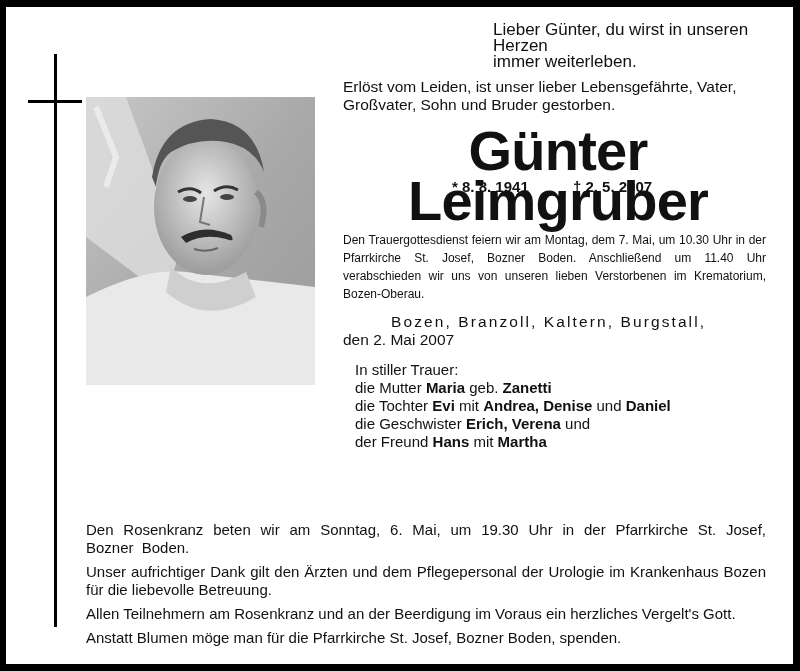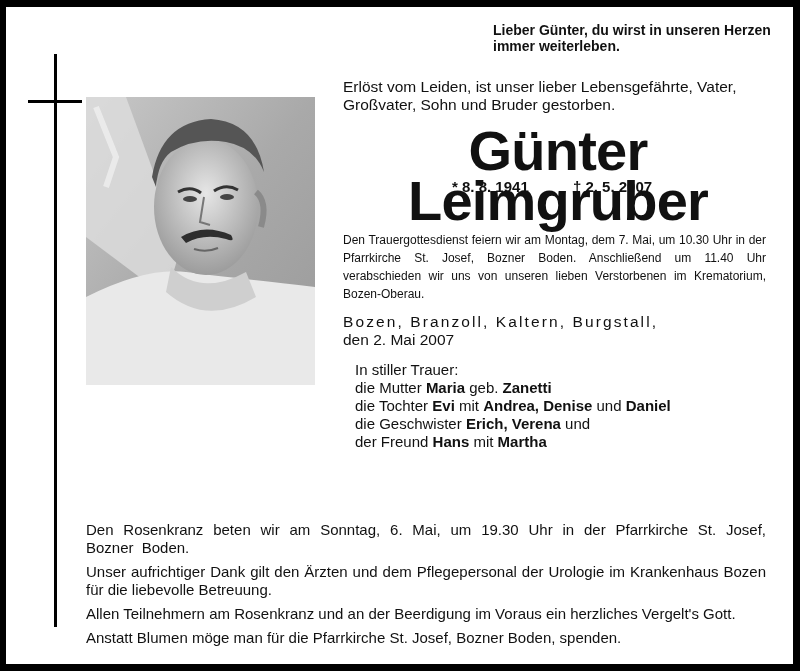--- a/index.html
+++ b/index.html
@@ -1,29 +1,29 @@
 <!DOCTYPE html>
 <html><head>
 <meta charset="utf-8">
 <style>
   html, body { margin: 0; padding: 0; background: #ffffff; }
   body { width: 800px; height: 671px; position: relative; overflow: hidden; font-family: "Liberation Sans", sans-serif; color: #111; }
   .frame { position: absolute; left: 0; top: 0; width: 800px; height: 671px; box-sizing: border-box; border-left: 6px solid #000; border-top: 7px solid #000; border-right: 7px solid #000; border-bottom: 7px solid #000; background: #fff; }
   .cross-v { position: absolute; left: 54px; top: 54px; width: 3px; height: 573px; background: #000; }
   .cross-h { position: absolute; left: 28px; top: 100px; width: 54px; height: 3px; background: #000; }
   .photo { position: absolute; left: 86px; top: 97px; width: 229px; height: 288px; overflow: hidden; background: #bdbdbd; }
-  .motto { position: absolute; left: 493px; top: 22px; width: 300px; font-size: 14px; line-height: 16px; font-weight: bold; }
+  .motto { position: absolute; left: 493px; top: 22px; width: 300px; font-size: 17px; line-height: 16px; }
   .intro { position: absolute; left: 343px; top: 78px; width: 450px; font-size: 15.5px; line-height: 18px; }
   .name { position: absolute; left: 343px; top: 126px; width: 430px; text-align: center; font-size: 56px; font-weight: bold; letter-spacing: -0.8px; line-height: 50px; }
   .dates { position: absolute; left: 452px; top: 178px; font-size: 15px; font-weight: bold; line-height: 18px; }
   .dates span { display: inline-block; }
   .dates .born { margin-right: 40px; }
   .service { position: absolute; left: 343px; top: 231px; width: 423px; font-size: 12px; line-height: 18px; text-align: justify; text-align-last: left; }
   .place { position: absolute; left: 343px; top: 313px; width: 423px; font-size: 15.5px; line-height: 18px; }
-  .place .places { letter-spacing: 2.1px; }
+  .place .places { letter-spacing: 2.1px; margin-left: 48px; }
   .mourners { position: absolute; left: 343px; top: 361px; width: 440px; font-size: 15px; line-height: 18px; margin-left: 12px; }
   .mourners b { font-weight: bold; }
   .bottom { position: absolute; left: 86px; top: 511px; width: 680px; font-size: 15px; line-height: 18px; }
   .bottom p { margin: 0 0 6px 0; text-align: justify; text-align-last: left; }
   .bottom .first { word-spacing: 4px; margin-top: 10px; }
 </style>
 </head>
 <body>
 
 <div class="frame"></div>

